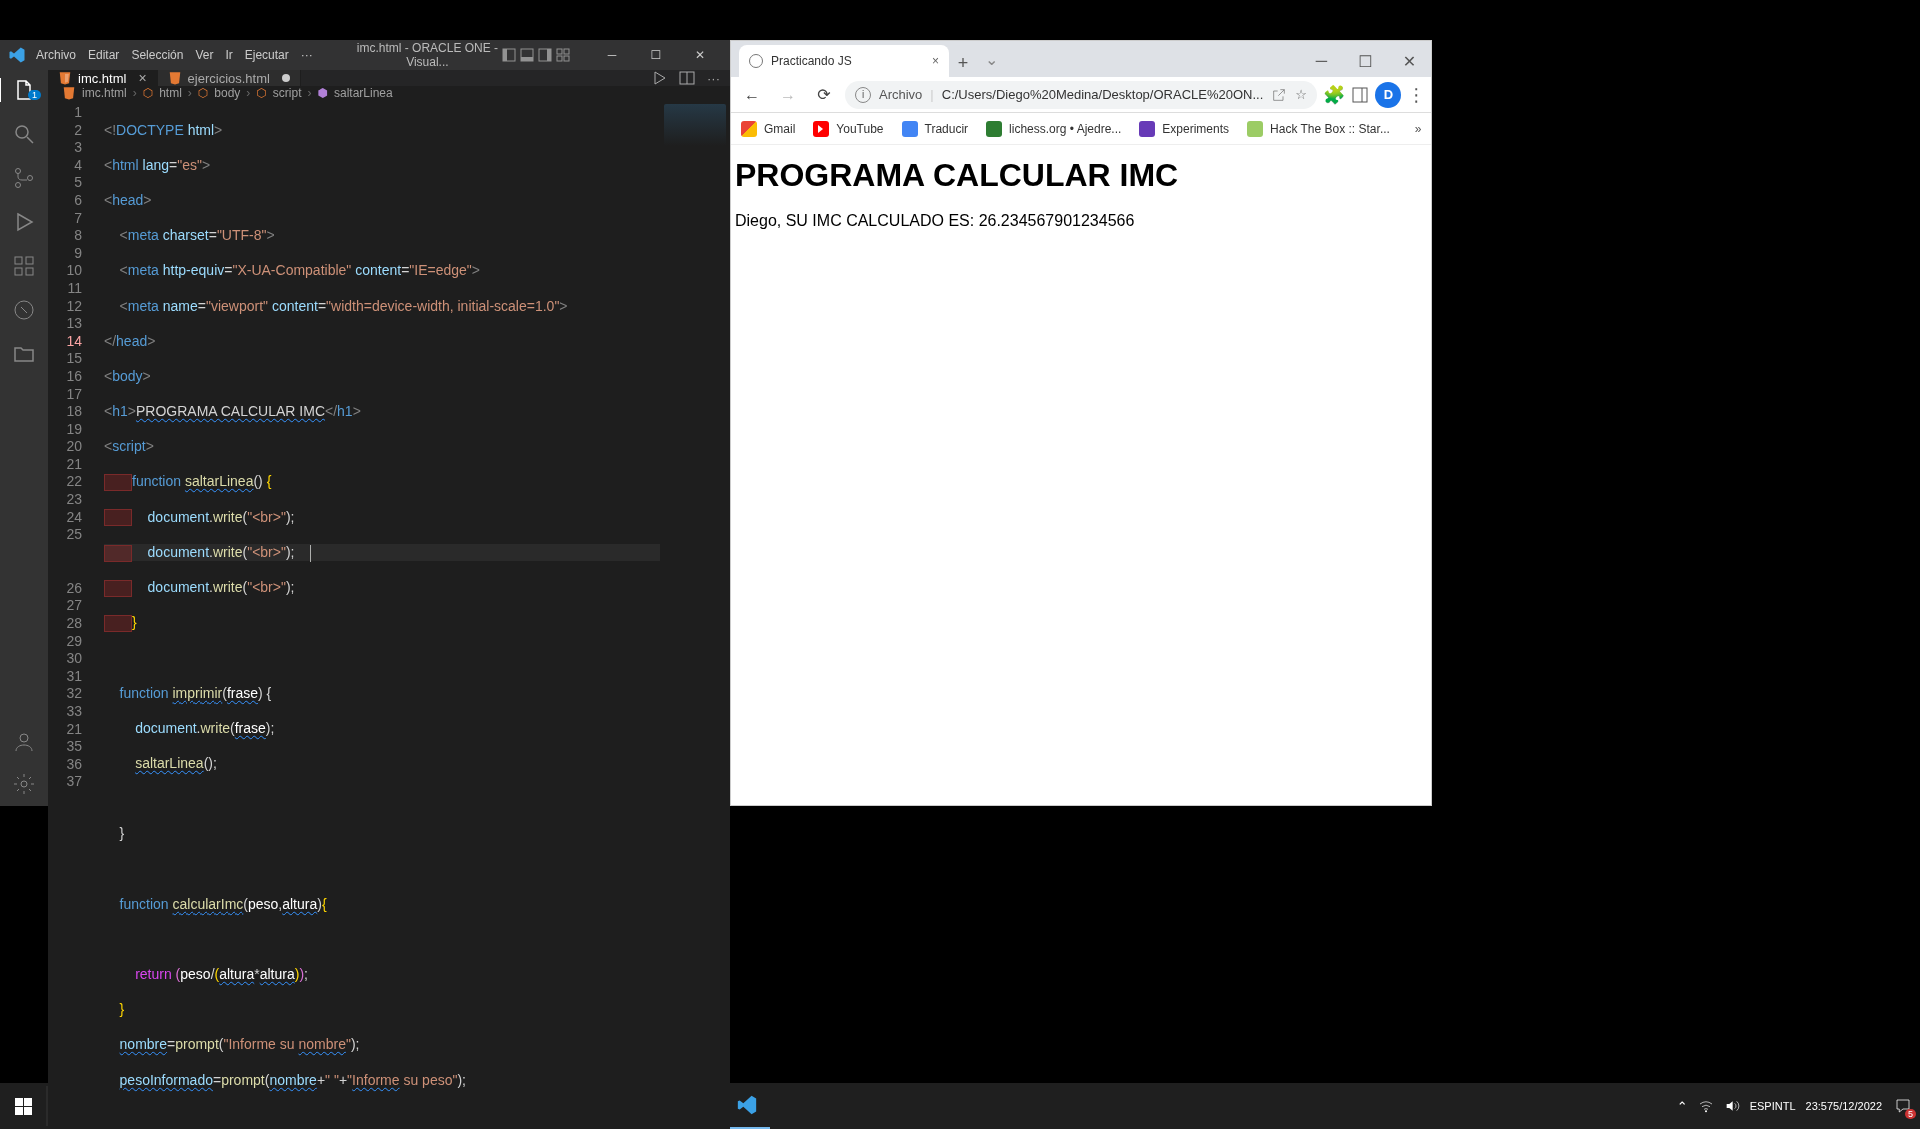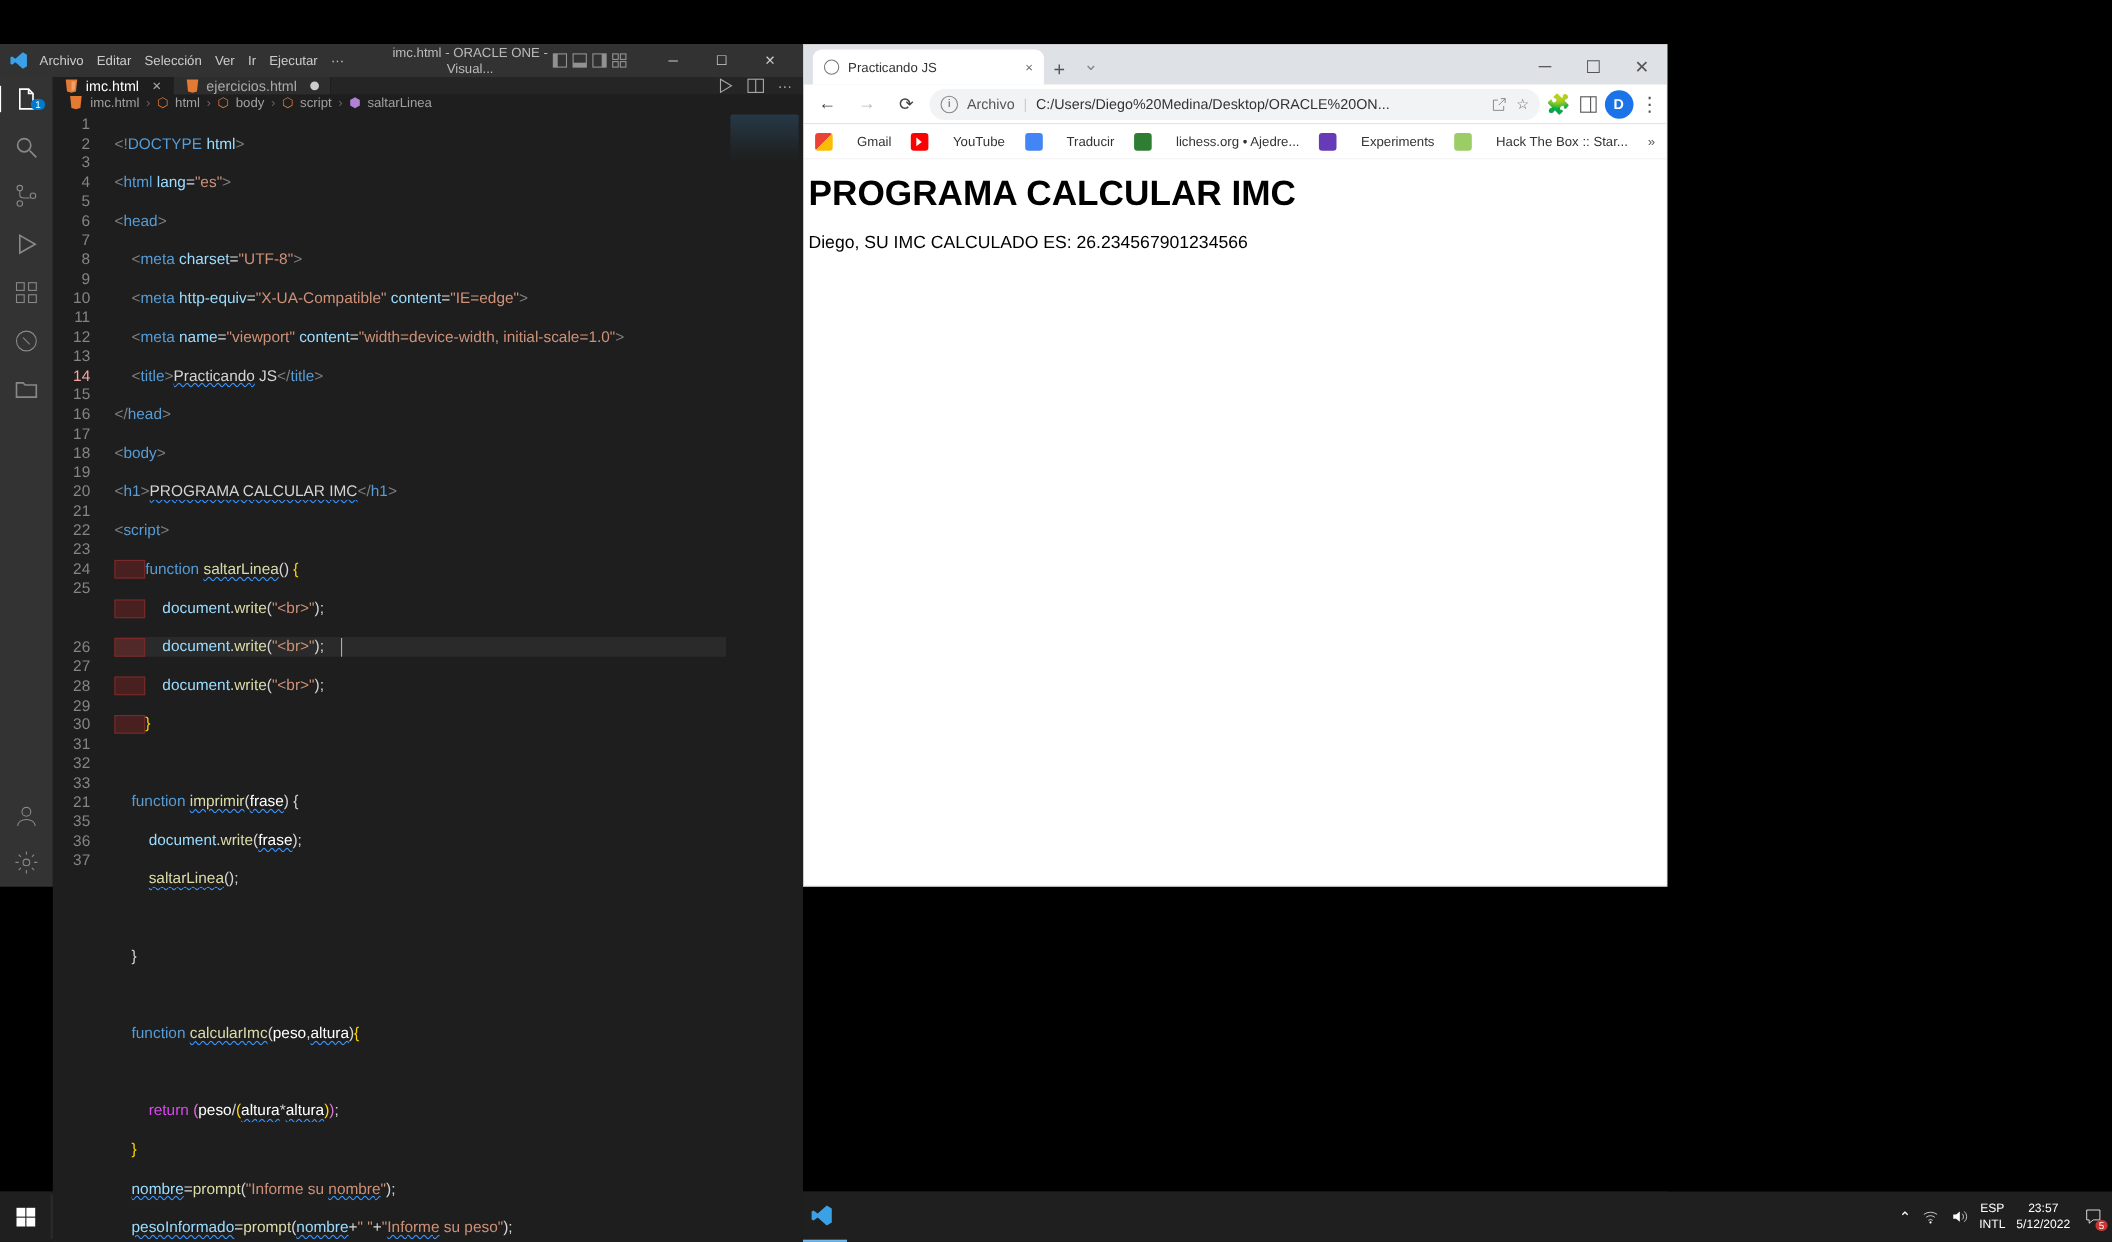--- a/index.html
+++ b/index.html
@@ -83,40 +83,40 @@
 .br-tool { height:36px; background:#fff; border-bottom:1px solid #ddd; display:flex; align-items:center; padding:0 6px; gap:6px; }
 .nav-btn { width:30px; height:30px; display:flex; align-items:center; justify-content:center; color:#444; border-radius:50%; }
 .nav-btn.disabled { color:#bbb; }
 .addr { flex:1; height:28px; background:#f1f3f4; border-radius:14px; display:flex; align-items:center; padding:0 10px; font-size:13px; color:#555; gap:8px; }
 .addr .info { width:16px; height:16px; border:1px solid #888; border-radius:50%; font-size:10px; display:flex; align-items:center; justify-content:center; }
 .addr .label { color:#555; }
 .addr .url { color:#333; flex:1; overflow:hidden; text-overflow:ellipsis; white-space:nowrap; }
 .avatar { width:26px; height:26px; border-radius:50%; background:#1a73e8; color:#fff; display:flex; align-items:center; justify-content:center; font-size:13px; font-weight:600; }
 
 .br-bookmarks { height:32px; background:#fff; border-bottom:1px solid #eee; display:flex; align-items:center; gap:18px; padding:0 10px; font-size:12px; color:#333; }
-.bm { display:flex; align-items:center; gap:22px; cursor:pointer; }
+.bm { display:flex; align-items:center; gap:7px; cursor:pointer; }
 .bm-ic { width:16px; height:16px; border-radius:3px; display:inline-block; }
 .bm-ic.gmail { background:linear-gradient(135deg,#ea4335 50%,#fbbc04 50%); }
 .bm-ic.yt { background:#ff0000; border-radius:3px; position:relative; }
 .bm-ic.yt::after { content:""; position:absolute; left:5px; top:4px; border-left:5px solid #fff; border-top:4px solid transparent; border-bottom:4px solid transparent; }
 .bm-ic.tr { background:#4285f4; }
 .bm-ic.li { background:#2e7d32; }
 .bm-ic.ex { background:#673ab7; }
 .bm-ic.htb { background:#9ccc65; }
 
 .br-page { flex:1; background:#fff; color:#000; padding:12px 4px; font-family:"Times New Roman",serif; }
 .br-page h1 { font-size:32px; font-weight:700; margin-bottom:18px; }
 .br-page p { font-size:16px; }
 
 
 .tb-start { width:46px; height:46px; display:flex; align-items:center; justify-content:center; }
 .tb-search { flex:0 0 310px; height:40px; margin:3px 0; background:#2b2b2b; display:flex; align-items:center; padding:0 12px; gap:10px; color:#bbb; font-size:14px; }
 .tb-item { width:46px; height:46px; display:flex; align-items:center; justify-content:center; font-size:18px; }
 .tb-right { margin-left:auto; display:flex; align-items:center; gap:10px; padding-right:6px; }
-.tb-right .col { display:flex; flex-direction:column; align-items:center; font-size:11px; line-height:14px; }
+.tb-right .col { display:flex; flex-direction:row; align-items:center; font-size:11px; line-height:14px; }
 .notif { width:22px; height:22px; position:relative; display:flex; align-items:center; justify-content:center;}
 .notif .n-badge { position:absolute; right:-2px; bottom:-2px; background:#c33; color:#fff; font-size:9px; border-radius:8px; padding:0 3px; }
 .win-logo { display:grid; grid-template-columns:8px 8px; grid-template-rows:8px 8px; gap:1px; }
 .win-logo span { background:#fff; }
 
 svg { display:block; }
 </style>
 </head>
 <body>
 
@@ -328,21 +328,20 @@
               <div style="height: 17.6px;">36</div>
               <div style="height: 17.6px;">37</div>
             </div>
           <div class="code">
 <div class="line"><span class="c-doc">&lt;!</span><span class="c-tag">DOCTYPE</span> <span class="c-attr">html</span><span class="c-doc">&gt;</span></div>
 <div class="line"><span class="c-doc">&lt;</span><span class="c-tag">html</span> <span class="c-attr">lang</span>=<span class="c-str">"es"</span><span class="c-doc">&gt;</span></div>
 <div class="line"><span class="c-doc">&lt;</span><span class="c-tag">head</span><span class="c-doc">&gt;</span></div>
 <div class="line">    <span class="c-doc">&lt;</span><span class="c-tag">meta</span> <span class="c-attr">charset</span>=<span class="c-str">"UTF-8"</span><span class="c-doc">&gt;</span></div>
 <div class="line">    <span class="c-doc">&lt;</span><span class="c-tag">meta</span> <span class="c-attr">http-equiv</span>=<span class="c-str">"X-UA-Compatible"</span> <span class="c-attr">content</span>=<span class="c-str">"IE=edge"</span><span class="c-doc">&gt;</span></div>
 <div class="line">    <span class="c-doc">&lt;</span><span class="c-tag">meta</span> <span class="c-attr">name</span>=<span class="c-str">"viewport"</span> <span class="c-attr">content</span>=<span class="c-str">"width=device-width, initial-scale=1.0"</span><span class="c-doc">&gt;</span></div>
-<div class="line">    <span class="c-doc">&lt;</span><span class="c-tag">title</span><span class="c-doc">&gt;</span><span class="c-text squiggle">Practicando</span> <span class="c-text">JS</span><span class="c-doc">&lt;/</span><span class="c-tag">title</span><span class="c-doc">&gt;</span></div>
 <div class="line"><span class="c-doc">&lt;/</span><span class="c-tag">head</span><span class="c-doc">&gt;</span></div>
 <div class="line"><span class="c-doc">&lt;</span><span class="c-tag">body</span><span class="c-doc">&gt;</span></div>
 <div class="line"><span class="c-doc">&lt;</span><span class="c-tag">h1</span><span class="c-doc">&gt;</span><span class="c-text squiggle">PROGRAMA CALCULAR IMC</span><span class="c-doc">&lt;/</span><span class="c-tag">h1</span><span class="c-doc">&gt;</span></div>
 <div class="line"><span class="c-doc">&lt;</span><span class="c-tag">script</span><span class="c-doc">&gt;</span></div>
 <div class="line"><span class="indent-err"></span><span class="c-kw">function</span> <span class="c-fn squiggle">saltarLinea</span>() <span class="c-bracket">{</span></div>
 <div class="line"><span class="indent-err"></span>    <span class="c-var">document</span>.<span class="c-fn">write</span>(<span class="c-str">"&lt;br&gt;"</span>);</div>
 <div class="line current-line"><span class="indent-err"></span>    <span class="c-var">document</span>.<span class="c-fn">write</span>(<span class="c-str">"&lt;br&gt;"</span>);    <span style="border-left:1px solid #aeafad;height:17px;display:inline-block;vertical-align:middle"></span></div>
 <div class="line"><span class="indent-err"></span>    <span class="c-var">document</span>.<span class="c-fn">write</span>(<span class="c-str">"&lt;br&gt;"</span>);</div>
 <div class="line"><span class="indent-err"></span><span class="c-bracket">}</span></div>
 <div class="line">&nbsp;</div>

